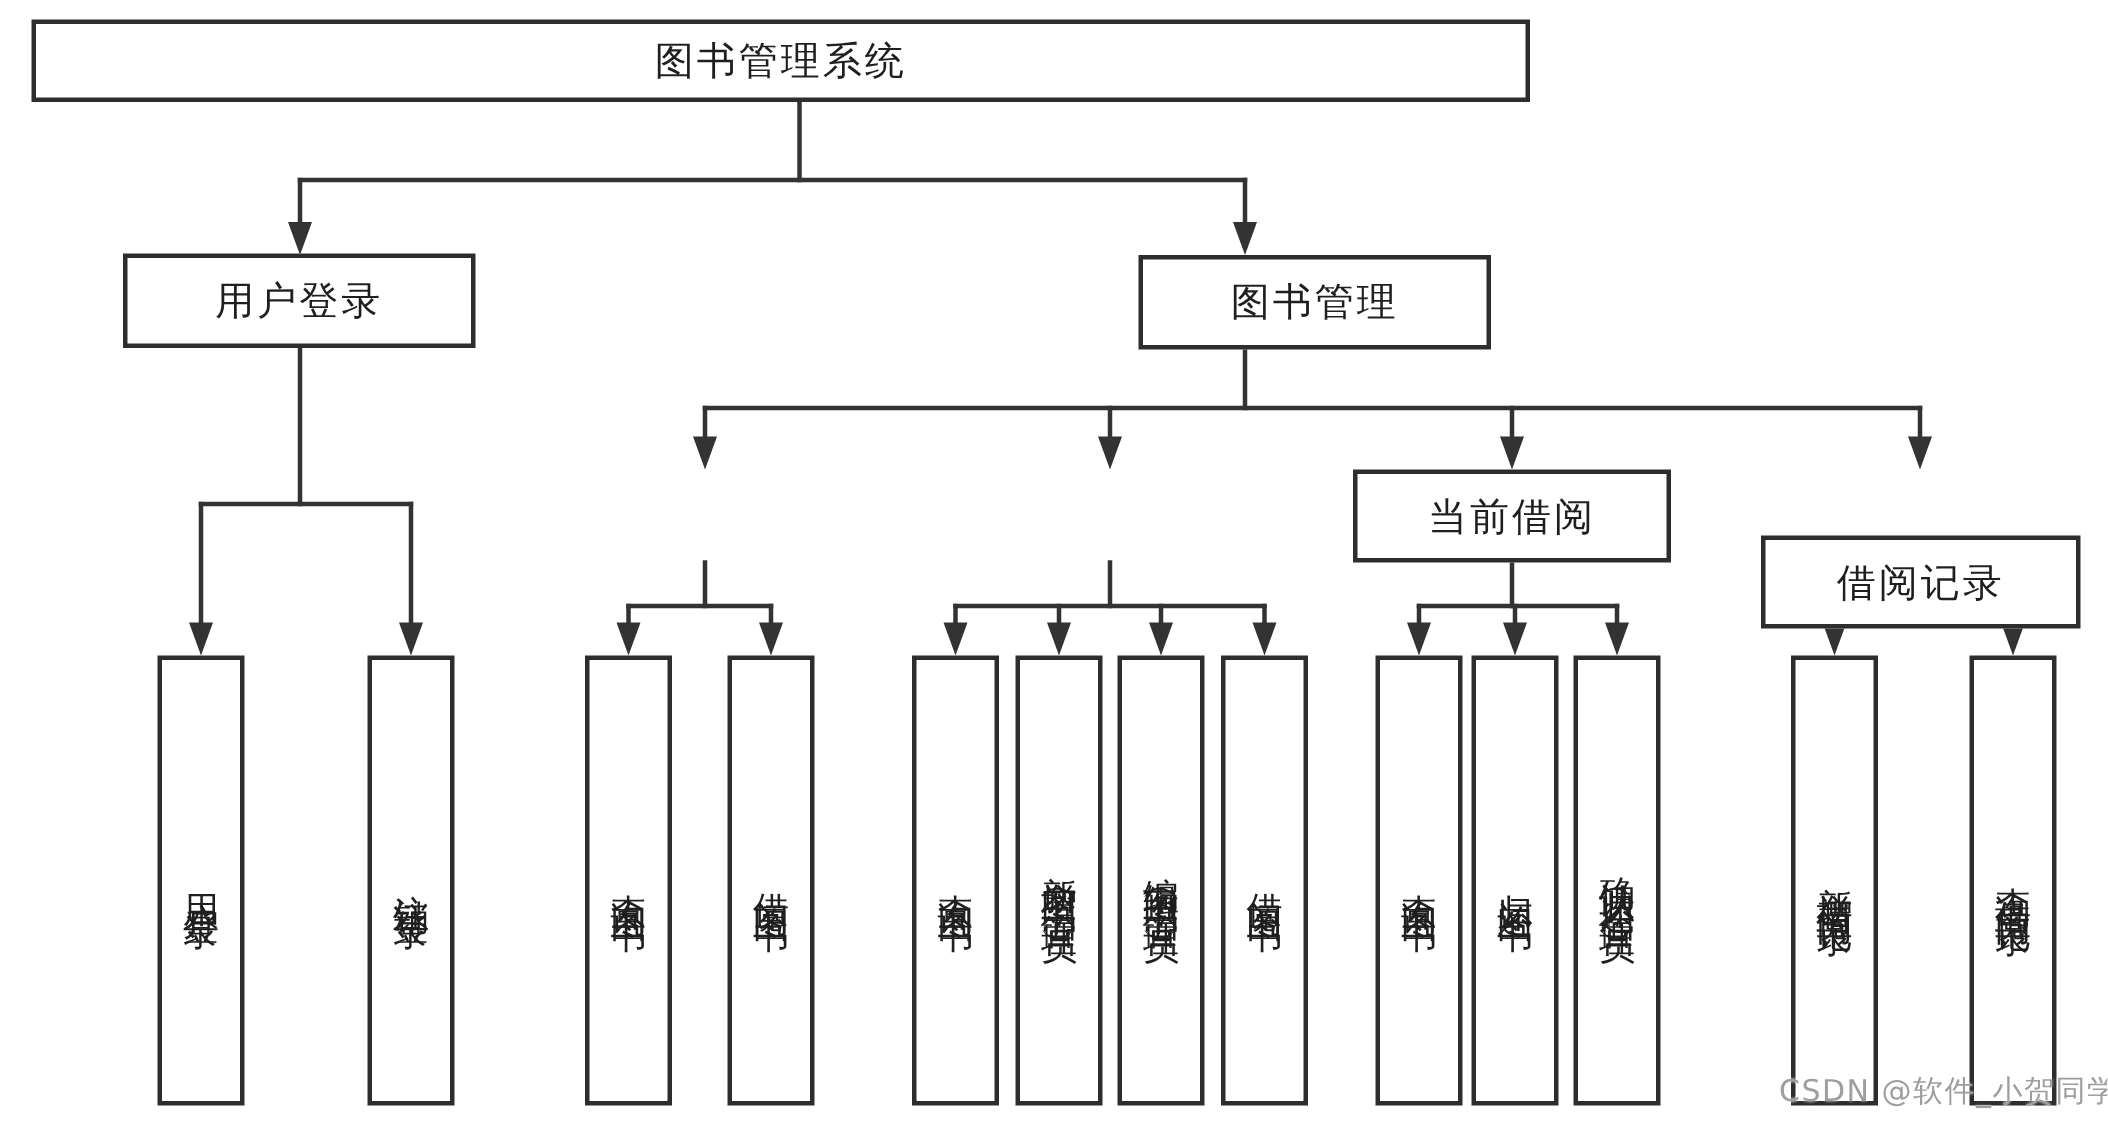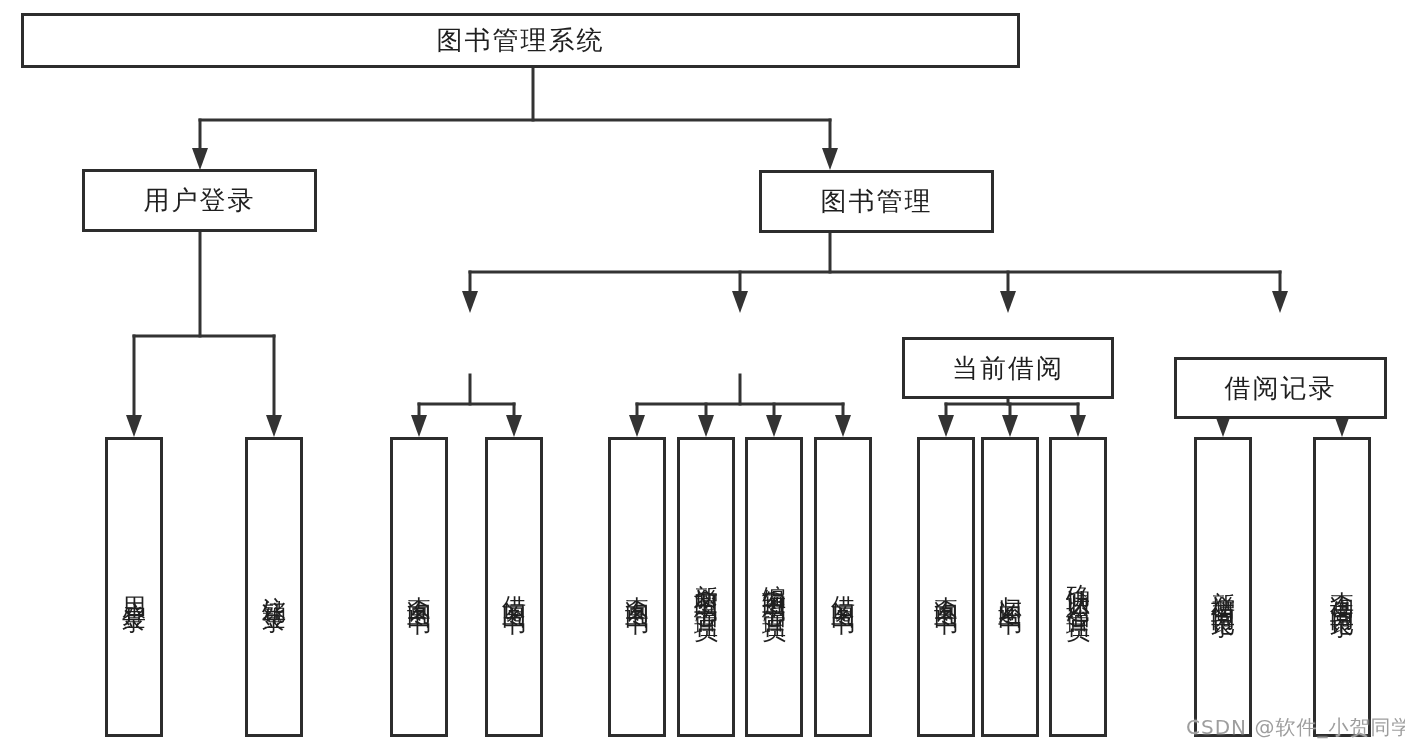--- a/index.html
+++ b/index.html
@@ -153,21 +153,21 @@
     <span>图书管理系统</span>
   </div>
 
   <div class="hbox" style="left:82px; top:169px; width:235px; height:63px;">
     <span>用户登录</span>
   </div>
   <div class="hbox" style="left:712px; top:170px; width:235px; height:63px;margin-left:47px;">
     <span>图书管理</span>
   </div>
 
-  <div class="hbox" style="left:902px; top:313px; width:212px; height:62px;margin-top:24px;">
+  <div class="hbox" style="left:902px; top:313px; width:212px; height:62px;">
     <span>当前借阅</span>
   </div>
   <div class="hbox" style="left:1174px; top:313px; width:213px; height:62px;margin-top:44px;">
     <span>借阅记录</span>
   </div>
 
   <div class="vbox" style="left:105px;">
     <span class="vtext">用户登录</span>
   </div>
   <div class="vbox" style="left:245px;">

